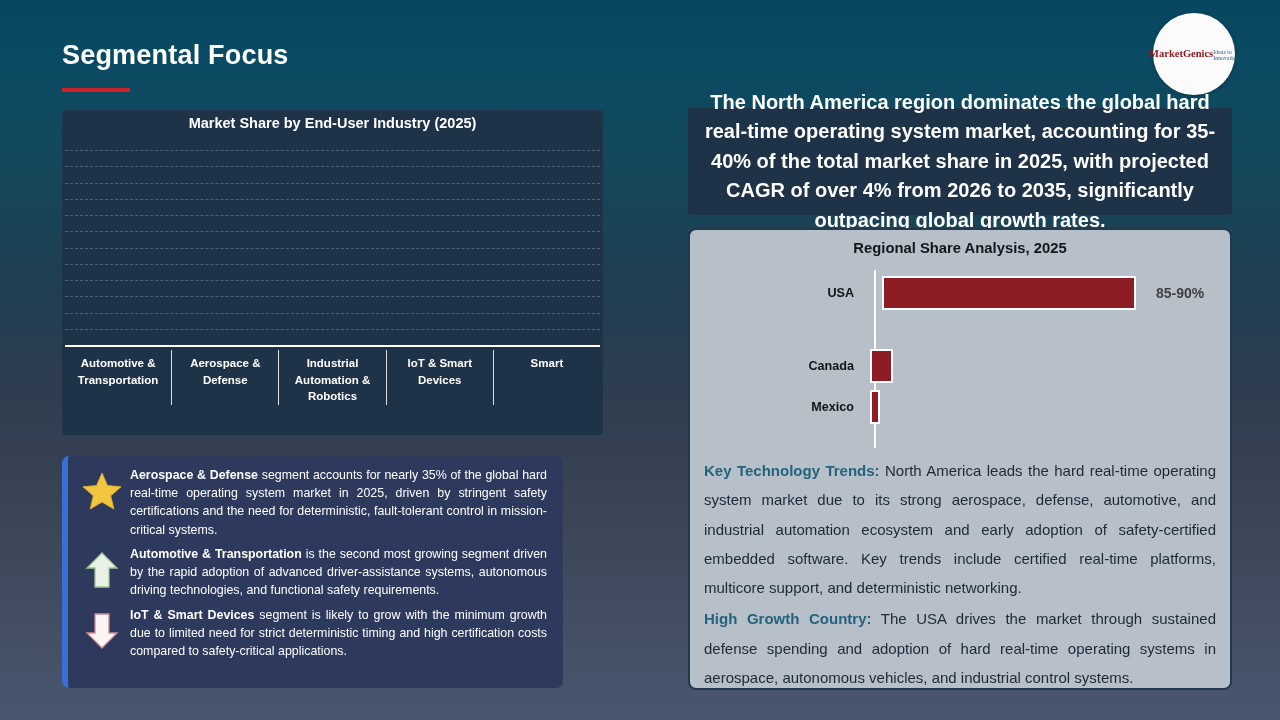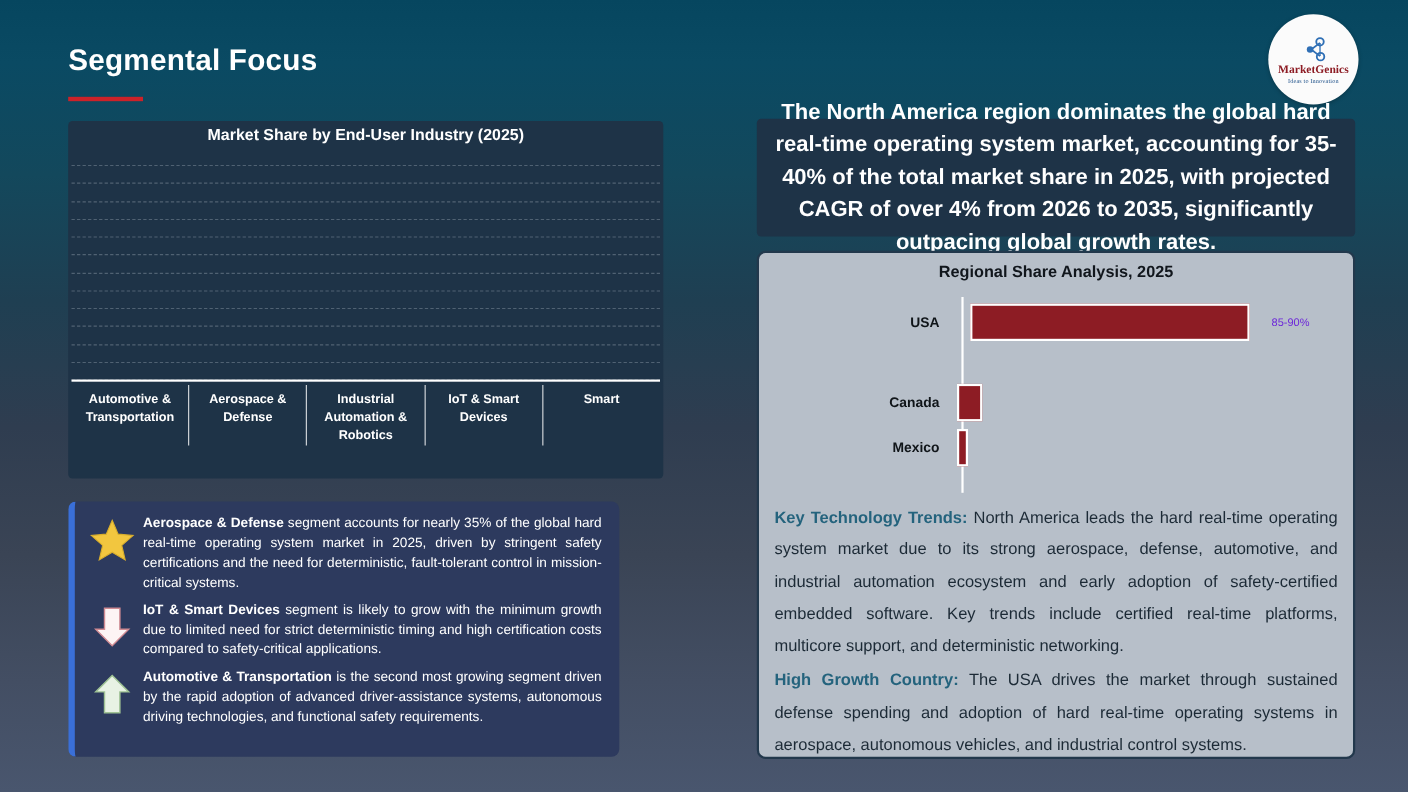--- a/index.html
+++ b/index.html
@@ -37,21 +37,20 @@
     background: #cc2229;
   }
 
   .logo-badge {
     position: absolute;
     right: 45px; top: 13px;
     width: 82px; height: 82px;
     border-radius: 50%;
     background: #fbfbfb;
     display: flex;
-    flex-direction: column;
     align-items: center;
     justify-content: center;
     box-shadow: 0 1px 4px rgba(0,0,0,0.25);
   }
   .logo-mark { width: 34px; height: 26px; margin-bottom: 1px; }
   .logo-name {
     font-family: "Liberation Serif", serif;
     font-size: 10.5px;
     font-weight: bold;
     color: #8d1c24;
@@ -246,23 +245,23 @@
     font-weight: bold;
   }
   .hbar-rect {
     height: 100%;
     background: #8d1c24;
     border: 2px solid #ffffff;
     margin-left: 2px;
   }
   .hbar-value {
     margin-left: 8px;
-    color: #6d28d9;
-    font-size: 10px;
-    font-weight: normal;
+    color: #404040;
+    font-size: 14px;
+    font-weight: bold;
     white-space: nowrap;
   }
   .region-para {
     color: #1c2a36;
     font-size: 15px;
     line-height: 1.95;
     text-align: justify;
     margin-bottom: 2px;
   }
   .region-para .lead {
@@ -327,36 +326,36 @@
       </svg>
     </div>
     <div class="insight-text">
       <b>Aerospace &amp; Defense</b><span> segment accounts for nearly 35% of the global hard real-time operating system market in 2025, driven by stringent safety certifications and the need for deterministic, fault-tolerant control in mission-critical systems.</span>
     </div>
   </div>
 
   <div class="insight">
     <div class="insight-icon">
       <svg width="36" height="40" viewBox="0 0 36 40">
-        <polygon points="18,37 3,22 11,22 11,3 25,3 25,22 33,22" fill="#fdf4f4" stroke="#d08a92" stroke-width="1.3"></polygon>
+        <polygon points="18,3 33,18 25,18 25,37 11,37 11,18 3,18" fill="#e8f2e4" stroke="#9fc294" stroke-width="1.3"></polygon>
       </svg>
     </div>
     <div class="insight-text">
-      <b>IoT &amp; Smart Devices</b><span> segment is likely to grow with the minimum growth due to limited need for strict deterministic timing and high certification costs compared to safety-critical applications.</span>
+      <b>Automotive &amp; Transportation</b><span> is the second most growing segment driven by the rapid adoption of advanced driver-assistance systems, autonomous driving technologies, and functional safety requirements.</span>
     </div>
   </div>
 
   <div class="insight">
     <div class="insight-icon">
       <svg width="36" height="40" viewBox="0 0 36 40">
-        <polygon points="18,3 33,18 25,18 25,37 11,37 11,18 3,18" fill="#e8f2e4" stroke="#9fc294" stroke-width="1.3"></polygon>
+        <polygon points="18,37 3,22 11,22 11,3 25,3 25,22 33,22" fill="#fdf4f4" stroke="#d08a92" stroke-width="1.3"></polygon>
       </svg>
     </div>
     <div class="insight-text">
-      <b>Automotive &amp; Transportation</b><span> is the second most growing segment driven by the rapid adoption of advanced driver-assistance systems, autonomous driving technologies, and functional safety requirements.</span>
+      <b>IoT &amp; Smart Devices</b><span> segment is likely to grow with the minimum growth due to limited need for strict deterministic timing and high certification costs compared to safety-critical applications.</span>
     </div>
   </div>
 
 </div>
 
 <div class="callout">
   <div class="callout-text">The North America region dominates the global hard real-time operating system market, accounting for 35-40% of the total market share in 2025, with projected CAGR of over 4% from 2026 to 2035, significantly outpacing global growth rates.</div>
 </div>
 
 <div class="region-panel">

